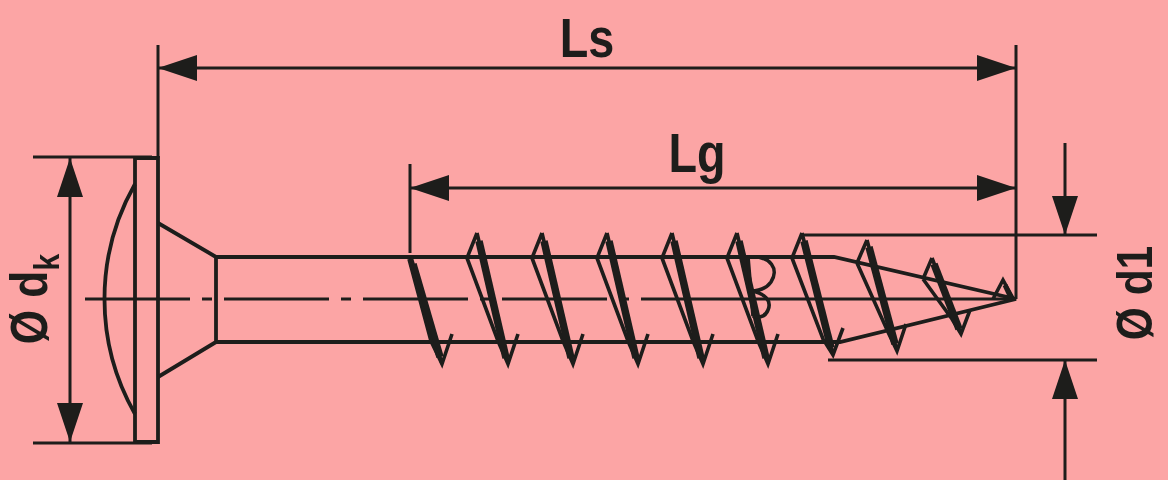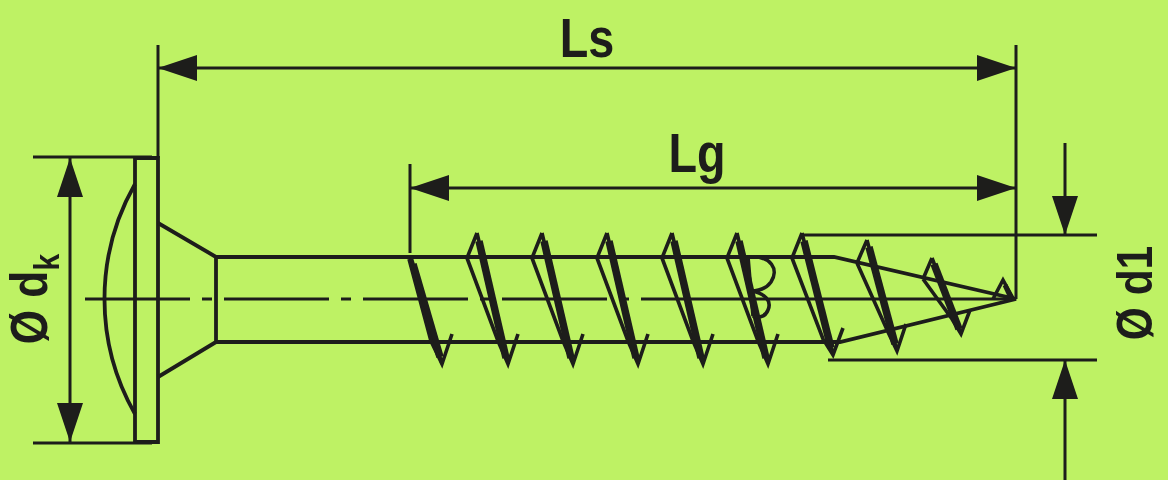--- a/index.html
+++ b/index.html
@@ -1,16 +1,16 @@
 <!DOCTYPE html>
 <html><head>
 <meta charset="utf-8">
 <style>
   html,body{margin:0;padding:0;background:#fff;}
-  #stage{width:1168px;height:480px;position:relative;background:#bef264;}
+  #stage{width:1168px;height:480px;position:relative;background:#fca5a5;}
   svg{display:block;}
   text{font-family:"Liberation Sans",sans-serif;font-weight:700;fill:#1d1d1b;}
 </style>
 </head>
 <body>
 
 <div id="stage">
 <svg width="1168" height="480" viewBox="0 0 1168 480" xmlns="http://www.w3.org/2000/svg">
 
   <g stroke="#1d1d1b" stroke-width="3" fill="none">

